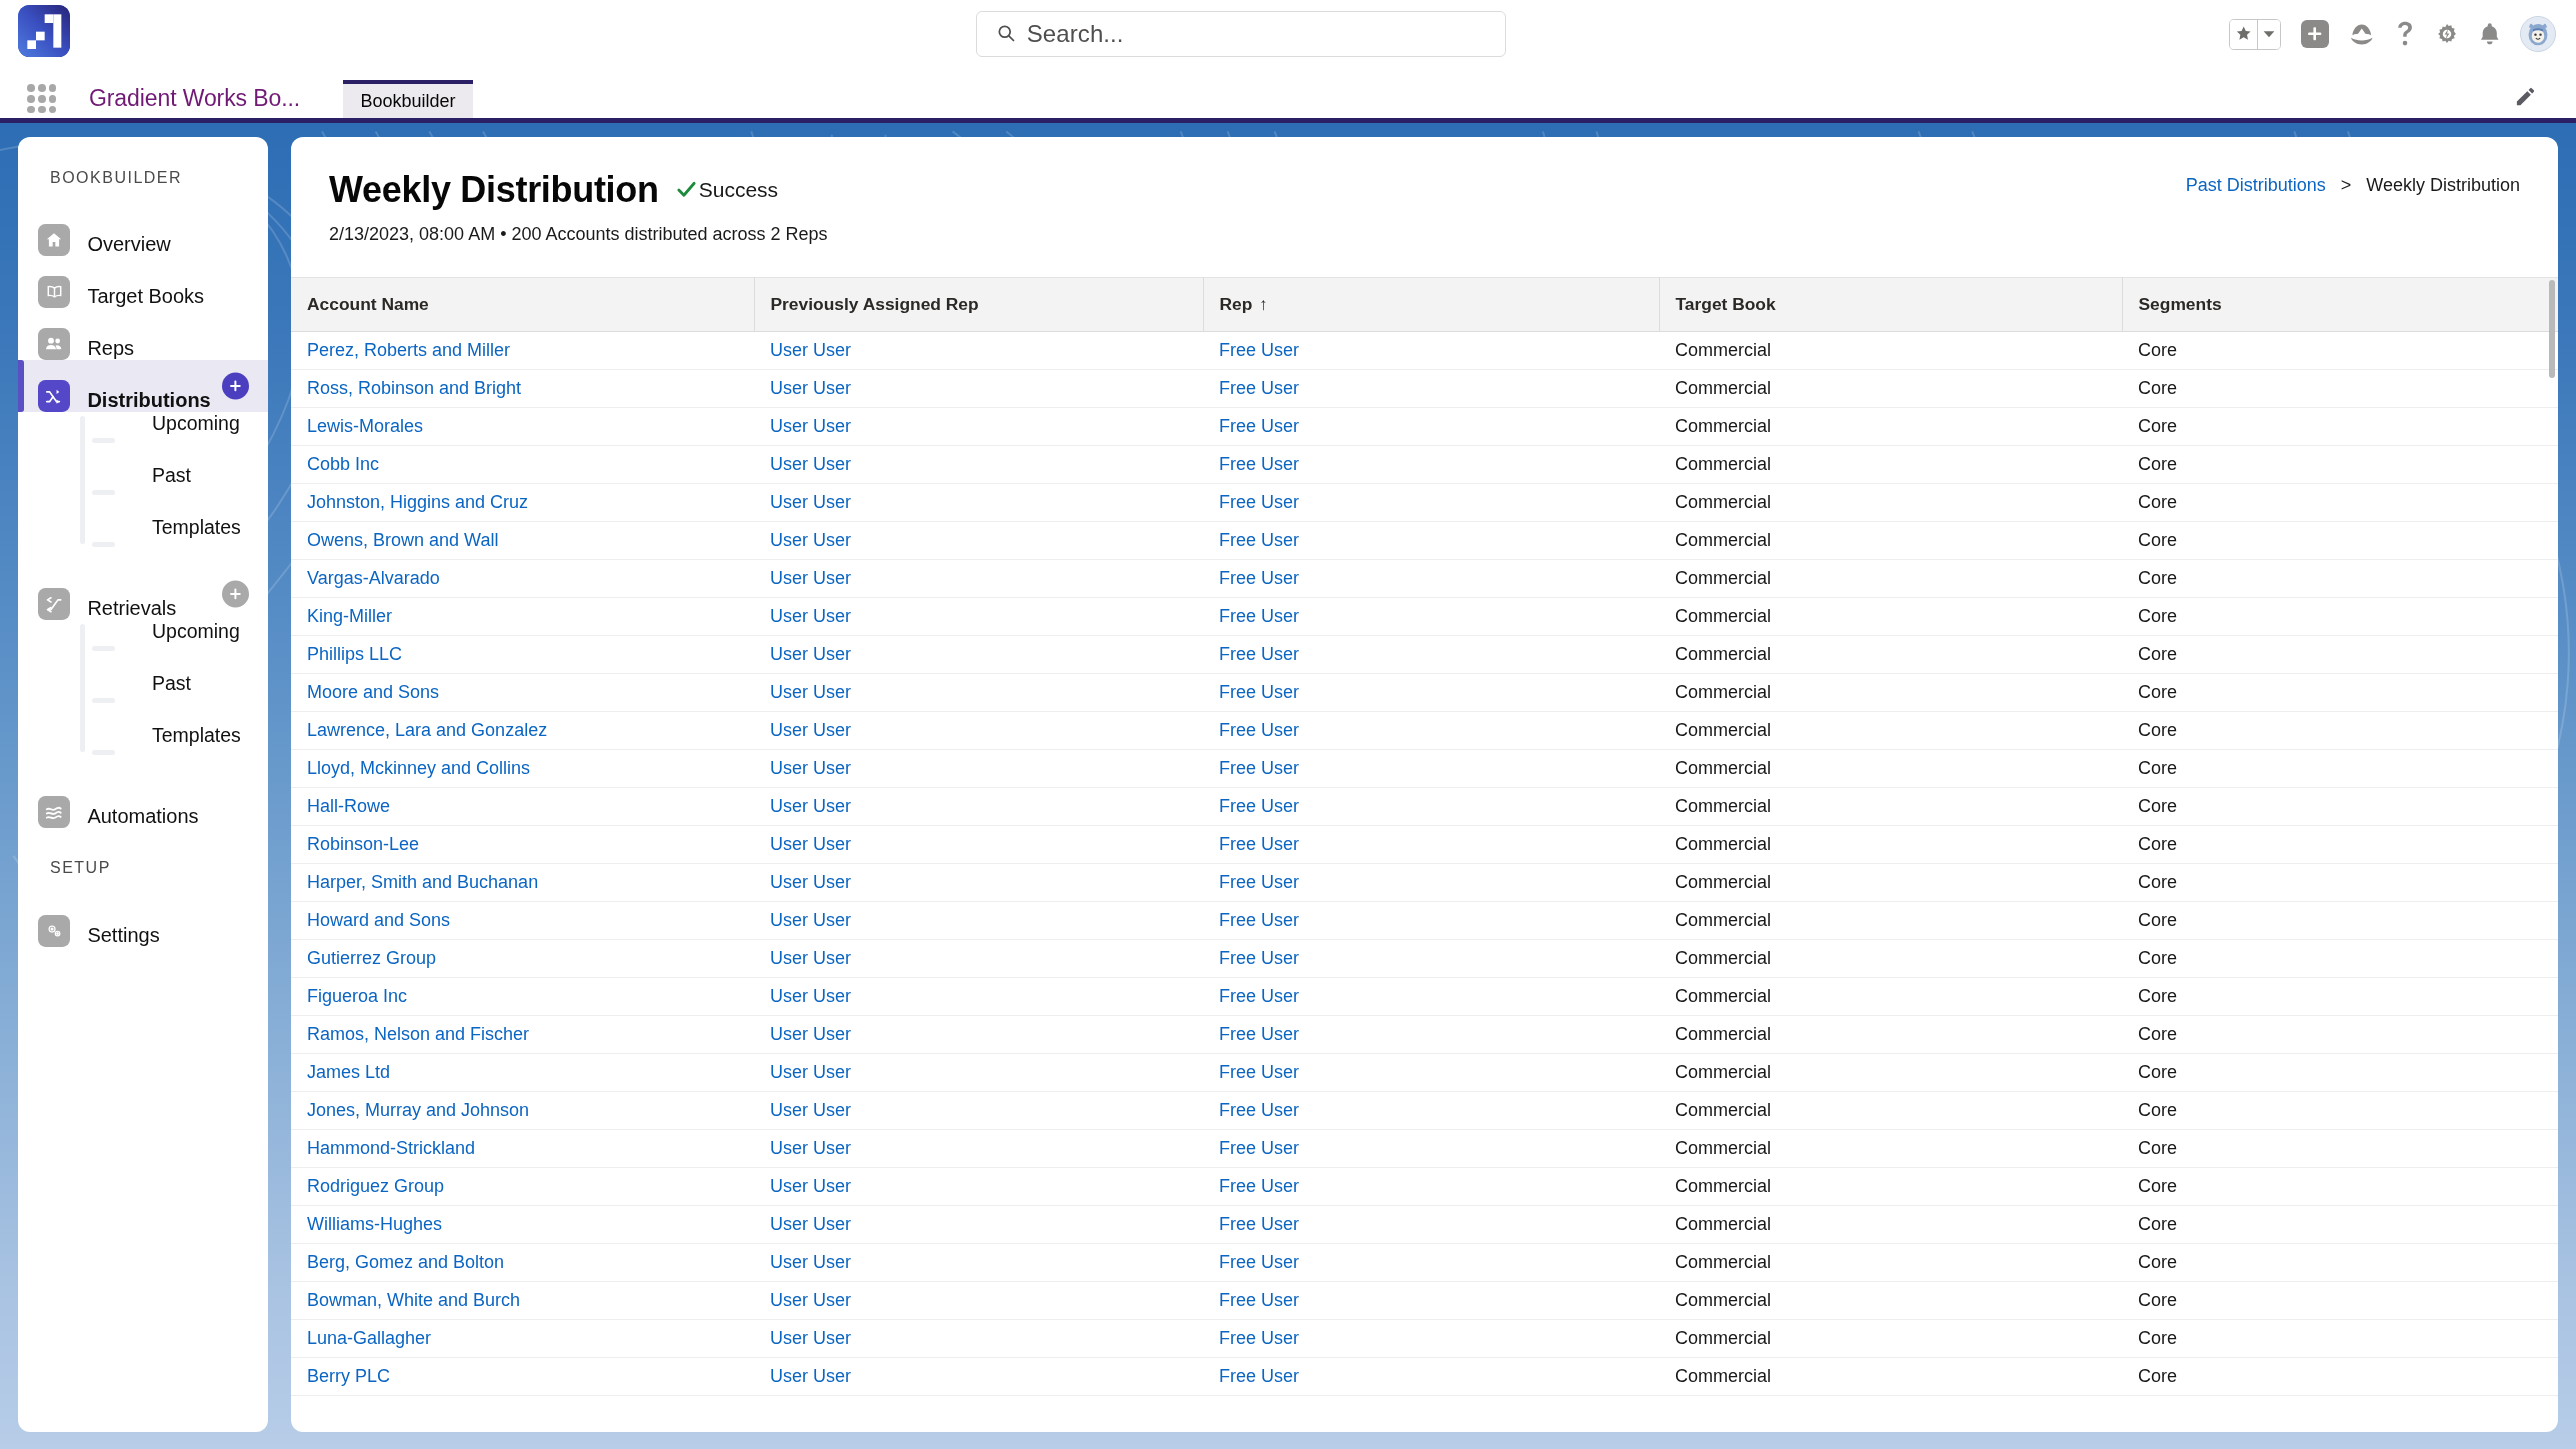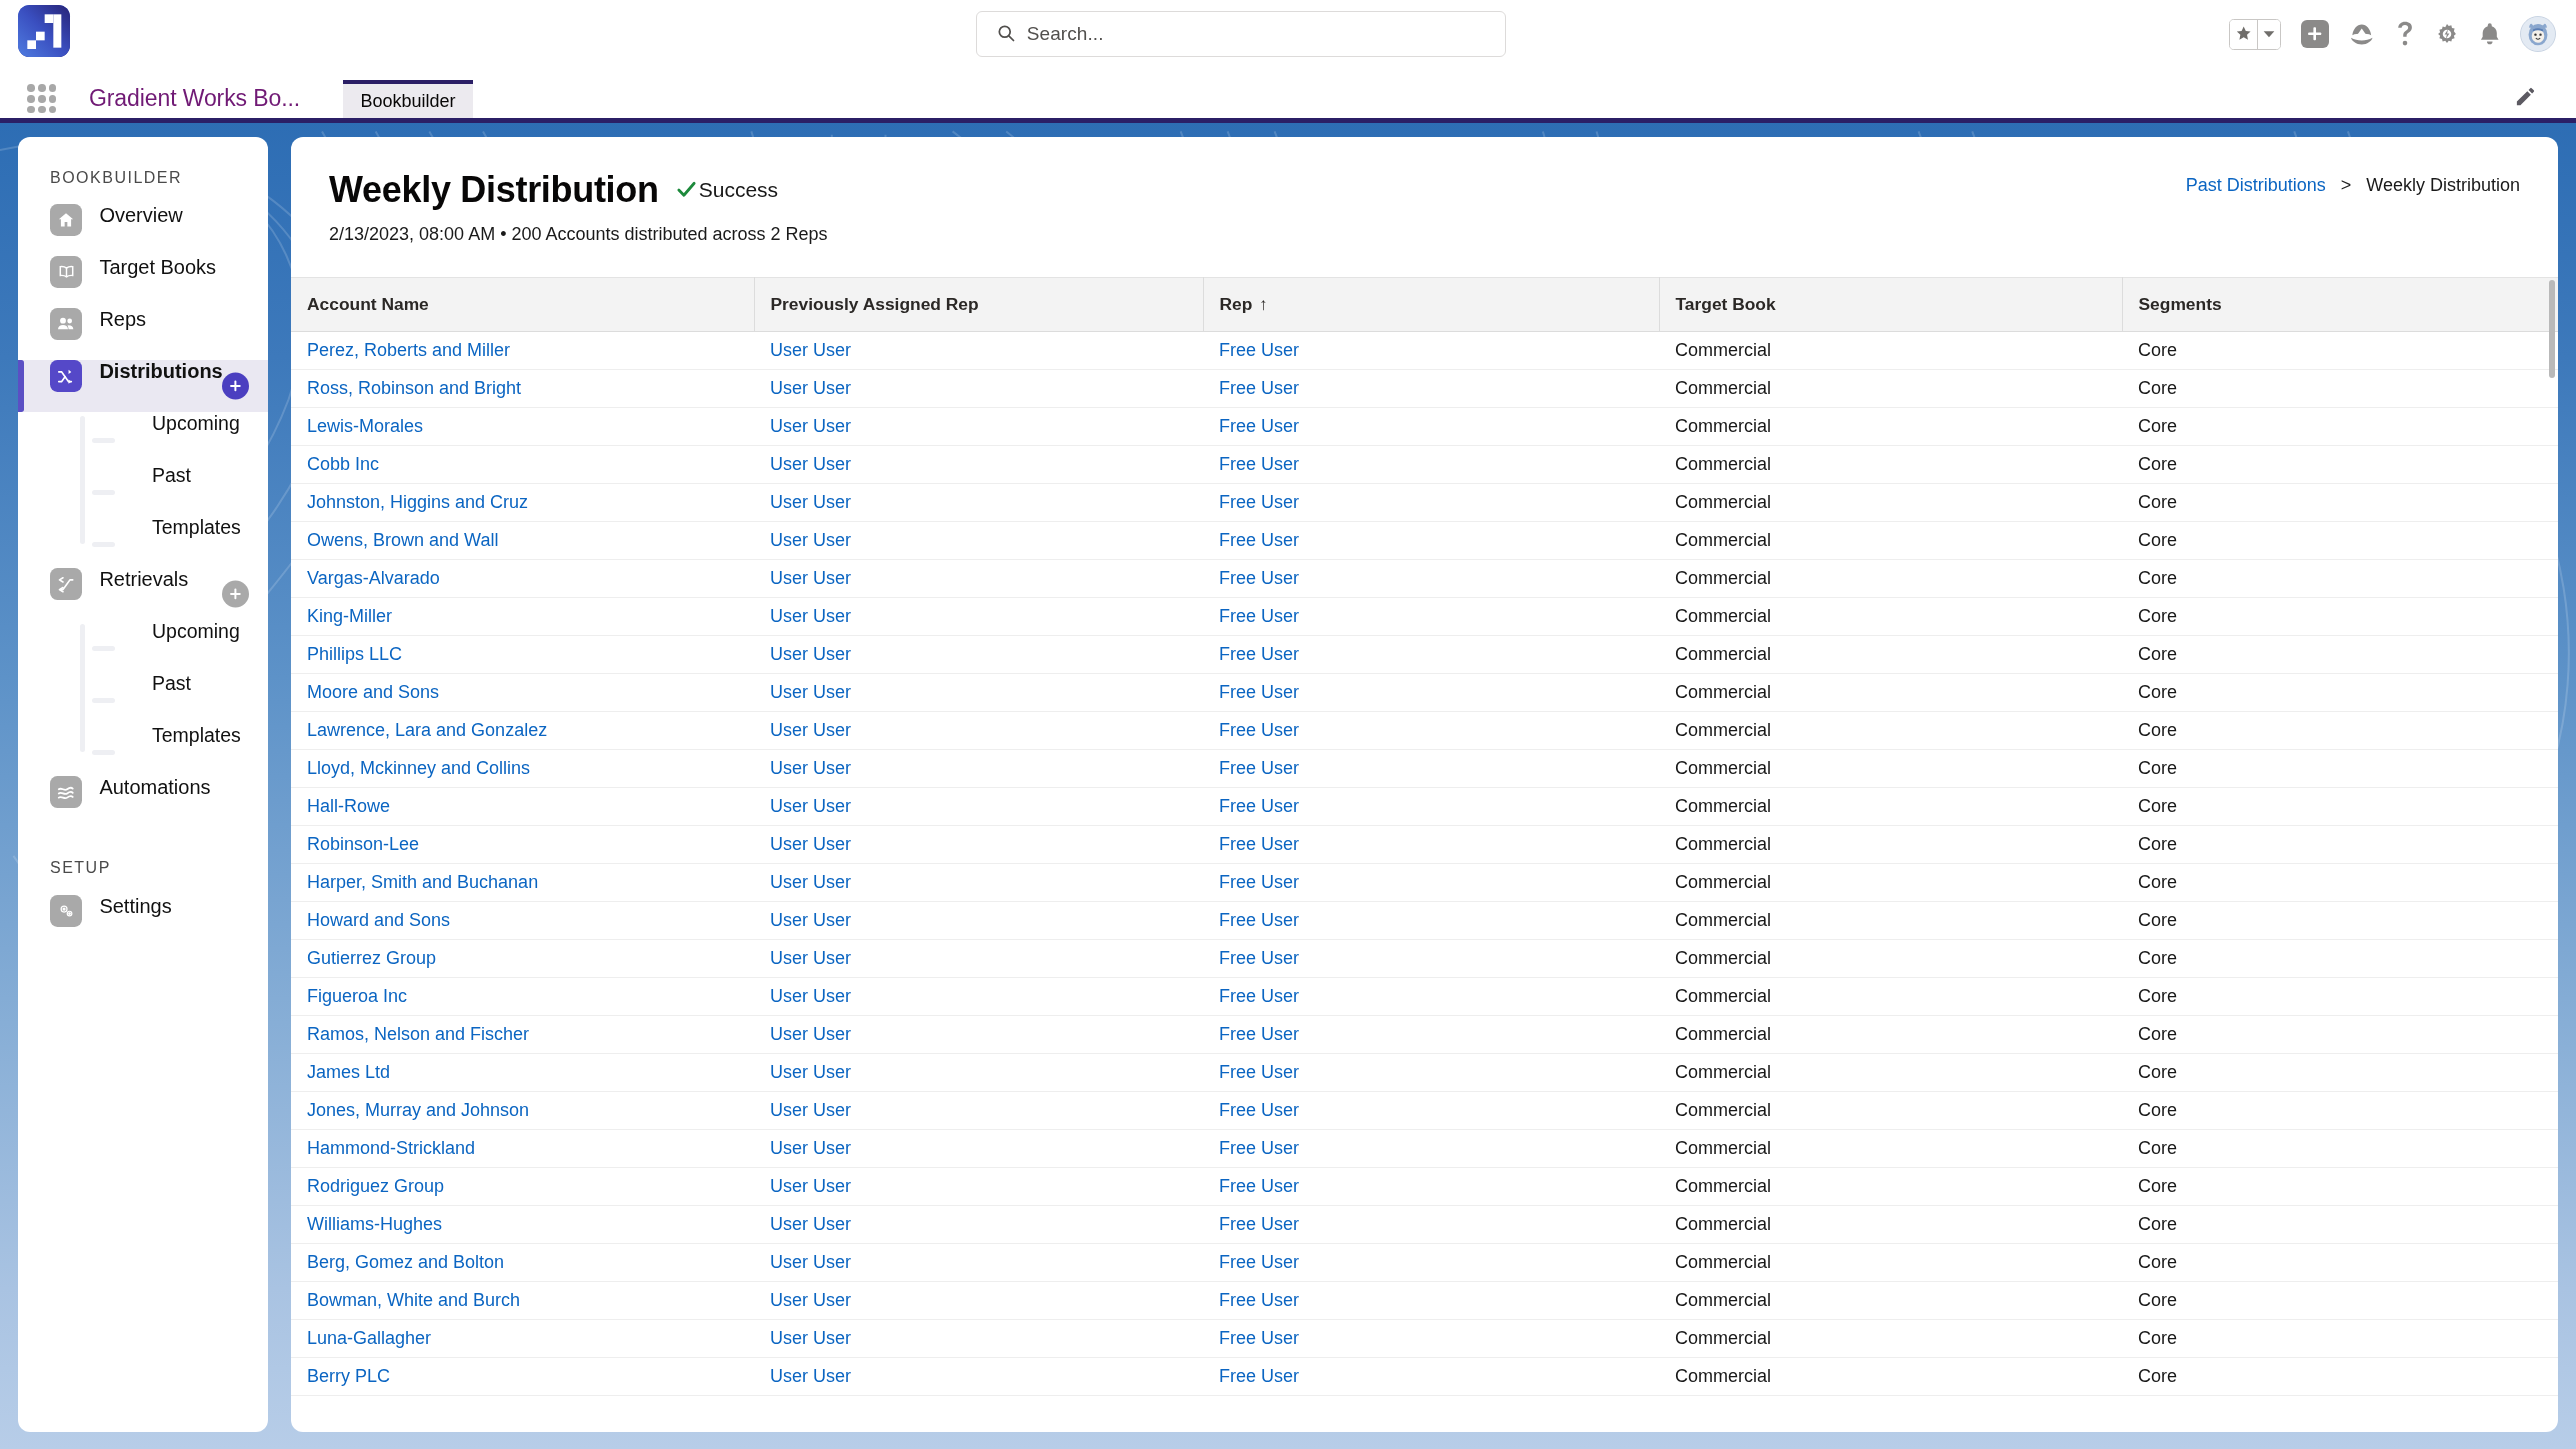--- a/index.html
+++ b/index.html
@@ -25,21 +25,21 @@
     position: absolute; left: 976px; top: 10.7px;
     width: 530px; height: 46px;
   }
   .search-box {
     width: 100%; height: 100%;
     border: 0.7px solid #dddbda; border-radius: 6px;
     background: #fff; display: flex; align-items: center;
     padding-left: 19px; gap: 10.7px;
   }
   .search-box .ph {
-    font-size: 19px; color: #514f4d; letter-spacing: 0.1px;
+    font-size: 24px; color: #514f4d; letter-spacing: 0.1px;
   }
   .mag { flex: 0 0 auto; }
   .header-icons {
     position: absolute; right: 20px; top: 0; height: 68px;
     display: flex; align-items: center; gap: 20px;
   }
   .fav-group {
     display: flex; align-items: stretch; height: 31px;
     border: 0.7px solid #c9c7c5; border-radius: 4.7px; overflow: hidden;
   }
@@ -102,22 +102,22 @@
     position: absolute; left: 18px; top: 19px;
     width: 250px; height: 1295px;
     background: #ffffff; border-radius: 12px;
     padding-top: 32px; overflow: hidden;
   }
   .section-label {
     font-size: 16px; letter-spacing: 1.5px; color: #4a4a4a;
     padding-left: 32px; margin-bottom: 17.4px; font-weight: 400;
   }
   .nav-item {
-    position: relative; display: flex; align-items: flex-start;
-    height: 52px; padding-left: 32px; gap: 17.4px;
+    position: relative; display: flex; align-items: flex-end;
+    height: 52px; padding-left: 20px; gap: 17.4px;
   }
   .nav-item .tile {
     width: 32px; height: 32px; border-radius: 7.4px; background: #a9a9a9;
     display: flex; align-items: center; justify-content: center; flex: 0 0 auto;
   }
   .nav-item .lbl { font-size: 20px; color: #111; }
   .nav-item.active { background: #eae8f2; }
   .nav-item.active::before {
     content: ""; position: absolute; left: 0; top: 0; bottom: 0;
     width: 6px; background: #5b4fc4; border-radius: 0 2.7px 2.7px 0;

